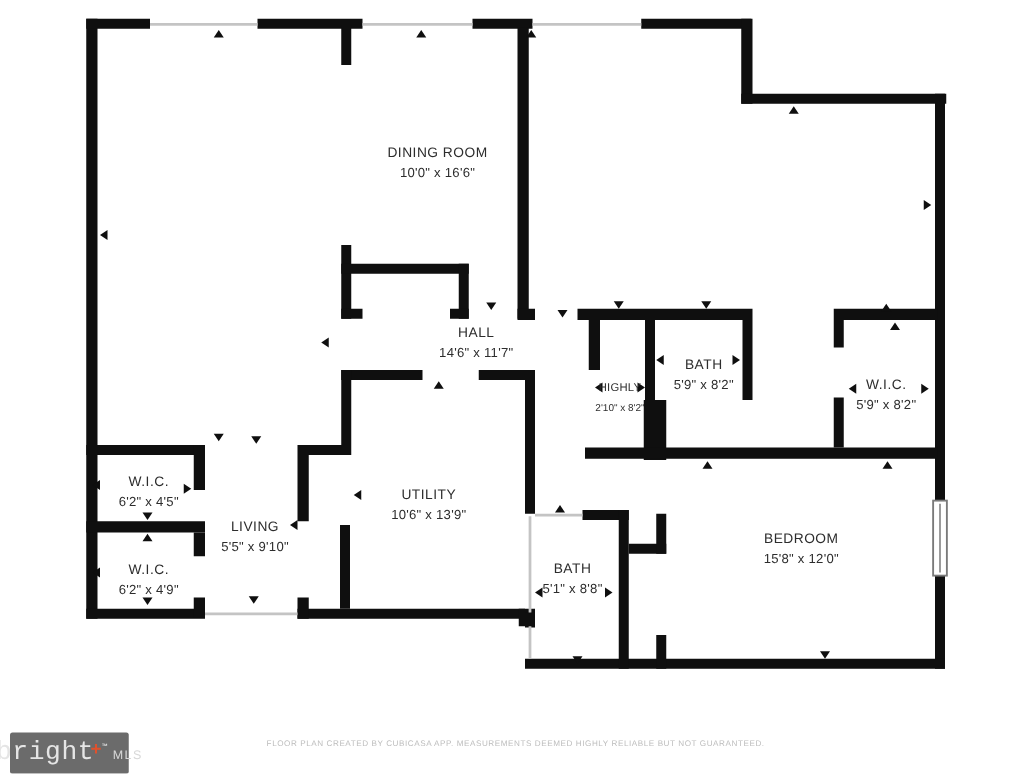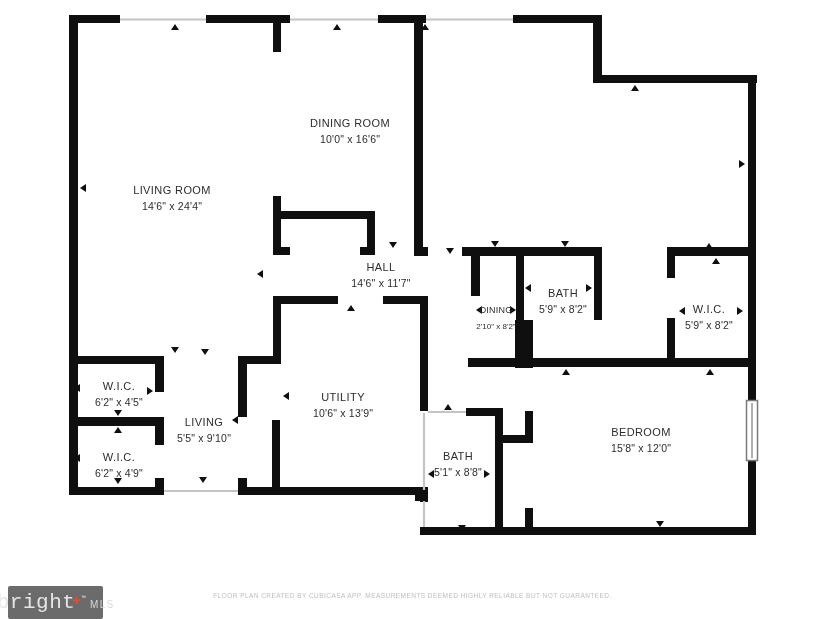--- a/index.html
+++ b/index.html
@@ -117,34 +117,30 @@
       <polygon points="263,270 263,278 257,274" fill="#0f0f0f"></polygon>
       <polygon points="289,392 289,400 283,396" fill="#0f0f0f"></polygon>
       <polygon points="739,160 739,168 745,164" fill="#0f0f0f"></polygon>
       <polygon points="510,306 510,314 516,310" fill="#0f0f0f"></polygon>
       <polygon points="586,284 586,292 592,288" fill="#0f0f0f"></polygon>
       <polygon points="737,307 737,315 743,311" fill="#0f0f0f"></polygon>
       <polygon points="147,387 147,395 153,391" fill="#0f0f0f"></polygon>
       <polygon points="484,470 484,478 490,474" fill="#0f0f0f"></polygon>
     </svg>
 
-  <div class="room-label" style="left:172px;top:198px">
-    <div class="room-name">LIVING ROOM</div>
-    <div class="room-dims">14'6" x 24'4"</div>
-  </div>
   <div class="room-label" style="left:350px;top:131px">
     <div class="room-name">DINING ROOM</div>
     <div class="room-dims">10'0" x 16'6"</div>
   </div>
   <div class="room-label" style="left:381px;top:275px">
     <div class="room-name">HALL</div>
     <div class="room-dims">14'6" x 11'7"</div>
   </div>
   <div class="room-label small" style="left:496px;top:318px">
-    <div class="room-name">DINING</div>
+    <div class="room-name">HIGHLY</div>
     <div class="room-dims">2'10" x 8'2"</div>
   </div>
   <div class="room-label" style="left:563px;top:301px">
     <div class="room-name">BATH</div>
     <div class="room-dims">5'9" x 8'2"</div>
   </div>
   <div class="room-label" style="left:709px;top:317px">
     <div class="room-name">W.I.C.</div>
     <div class="room-dims">5'9" x 8'2"</div>
   </div>

